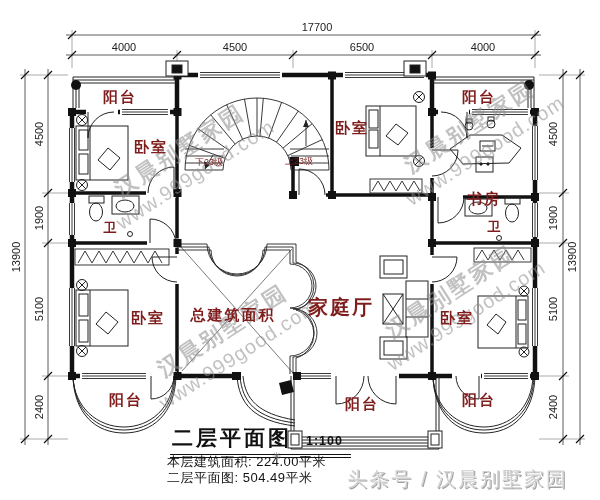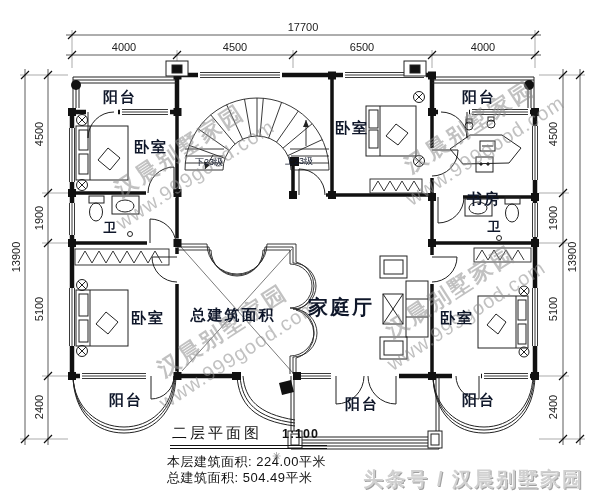--- a/index.html
+++ b/index.html
@@ -1,38 +1,38 @@
 <!DOCTYPE html>
 <html><head>
 <meta charset="utf-8">
 <style>
   html,body{margin:0;padding:0;background:#fff;}
   #stage{position:relative;width:600px;height:500px;background:#fff;overflow:hidden;
          font-family:"Liberation Sans",sans-serif;}
   #plan-svg{position:absolute;left:0;top:0;z-index:1;}
-  .lbl{position:absolute;transform:translate(-50%,-50%);font-weight:bold;color:#0f172a;
+  .lbl{position:absolute;transform:translate(-50%,-50%);font-weight:bold;color:#7f1d1d;
        white-space:nowrap;z-index:10;line-height:1;text-align:center;}
   .s16{font-size:20px;letter-spacing:2px;}
   .s15{font-size:15px;letter-spacing:2px;}
   .s13{font-size:13px;}
   .s9{font-size:9px;font-weight:normal;letter-spacing:0;padding-left:20px;}
   .dim{position:absolute;transform:translate(-50%,-50%);font-size:11px;color:#222;
        white-space:nowrap;z-index:10;line-height:1;}
   .dimv{transform:translate(-50%,-50%) rotate(-90deg);}
   .wm{position:absolute;transform:translate(-50%,-50%) rotate(-33deg);z-index:5;
       text-align:center;color:#8f8f8f;opacity:.55;white-space:nowrap;line-height:1.3;}
   .wm1{font-size:22px;letter-spacing:3px;font-weight:bold;}
   .wm2{font-size:20px;letter-spacing:1px;}
   #title-block{position:absolute;left:170px;top:424px;z-index:10;}
   #title-row{display:inline-block;border-bottom:4px double #111;padding:0 8px 2px 2px;}
-  #title-text{font-size:15px;font-weight:normal;letter-spacing:3px;color:#111;}
-  #scale-text{font-size:12.5px;font-weight:bold;color:#111;margin-left:20px;letter-spacing:1px;}
+  #title-text{font-size:21px;font-weight:bold;letter-spacing:3px;color:#111;}
+  #scale-text{font-size:12.5px;font-weight:bold;color:#111;margin-left:14px;letter-spacing:1px;}
   .area-row{position:absolute;z-index:10;font-size:13px;font-weight:normal;color:#111;
             white-space:nowrap;letter-spacing:.5px;}
-  #banner{position:absolute;right:16px;top:466px;z-index:11;font-size:20px;font-weight:bold;
+  #banner{position:absolute;right:32px;top:466px;z-index:11;font-size:20px;font-weight:normal;
           letter-spacing:2px;color:#d0d0d0;
           text-shadow:-1px -1px 0 #ffffff,1px 1px 0 #a0a0a0;}
   #asterisk{position:absolute;left:272px;top:450px;z-index:10;color:#777;font-size:11px;}
 </style>
 </head>
 <body>
 
 <div id="stage">
 
 <svg id="plan-svg" width="600" height="500" viewBox="0 0 600 500">
@@ -332,21 +332,21 @@
 <div class="lbl s15" style="left:148px;top:317px">卧室</div>
 <div class="lbl s15" style="left:233px;top:314px">总建筑面积</div>
 <div class="lbl s16" style="left:341px;top:307px">家庭厅</div>
 <div class="lbl s15" style="left:457px;top:317px">卧室</div>
 <div class="lbl s15" style="left:126px;top:399px">阳台</div>
 <div class="lbl s15" style="left:362px;top:403px">阳台</div>
 <div class="lbl s15" style="left:479px;top:399px">阳台</div>
 <div class="lbl s9" style="left:199px;top:162px">下23级</div>
 <div class="lbl s9" style="left:289px;top:161px">上23级</div>
 
-<div class="dim" style="left:303px;top:27px">17700</div>
+<div class="dim" style="left:317px;top:27px">17700</div>
 <div class="dim" style="left:124px;top:47px">4000</div>
 <div class="dim" style="left:235px;top:47px">4500</div>
 <div class="dim" style="left:362px;top:47px">6500</div>
 <div class="dim" style="left:483px;top:47px">4000</div>
 <div class="dim dimv" style="left:16px;top:257px">13900</div>
 <div class="dim dimv" style="left:39px;top:134px">4500</div>
 <div class="dim dimv" style="left:39px;top:218px">1900</div>
 <div class="dim dimv" style="left:39px;top:309px">5100</div>
 <div class="dim dimv" style="left:39px;top:407px">2400</div>
 <div class="dim dimv" style="left:553px;top:134px">4500</div>
@@ -358,21 +358,21 @@
 <div id="title-block">
   <span id="title-row">
     <span id="title-text">二层平面图</span><span id="scale-text">1:100</span>
   </span>
 </div>
 <div class="area-row" style="left:167px;top:453px">
   <span>本层建筑面积:</span>
   <span>224.00平米</span>
 </div>
 <div class="area-row" style="left:167px;top:469px">
-  <span>总建筑面积:</span>
+  <span>二层平面图:</span>
   <span>504.49平米</span>
 </div>
 
 <div id="asterisk">✳</div>
 
 <div id="banner">头条号 / 汉晨别墅家园</div>
 
 </div>
 
 </body></html>

